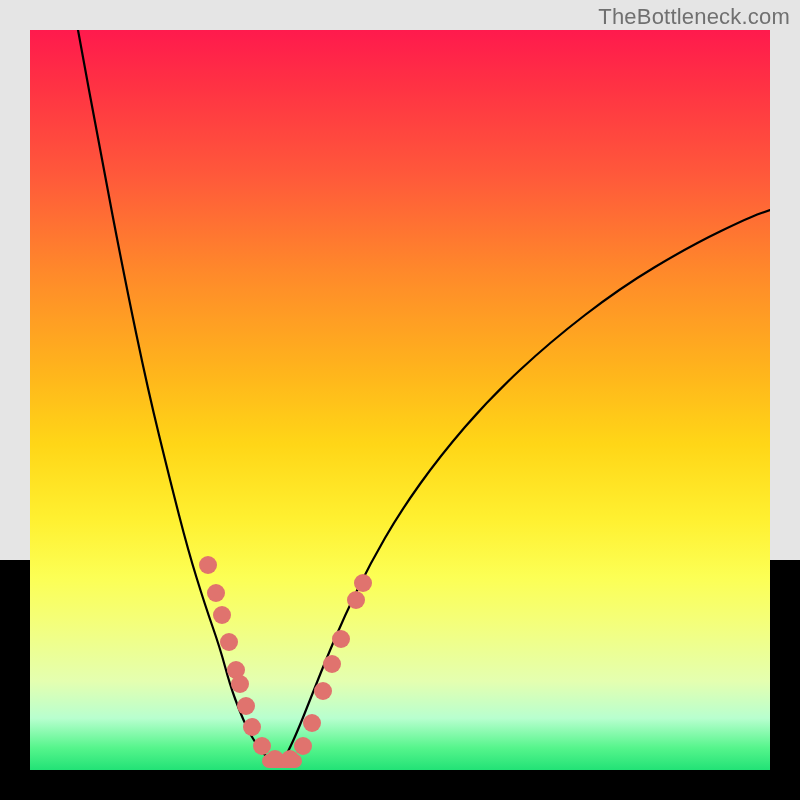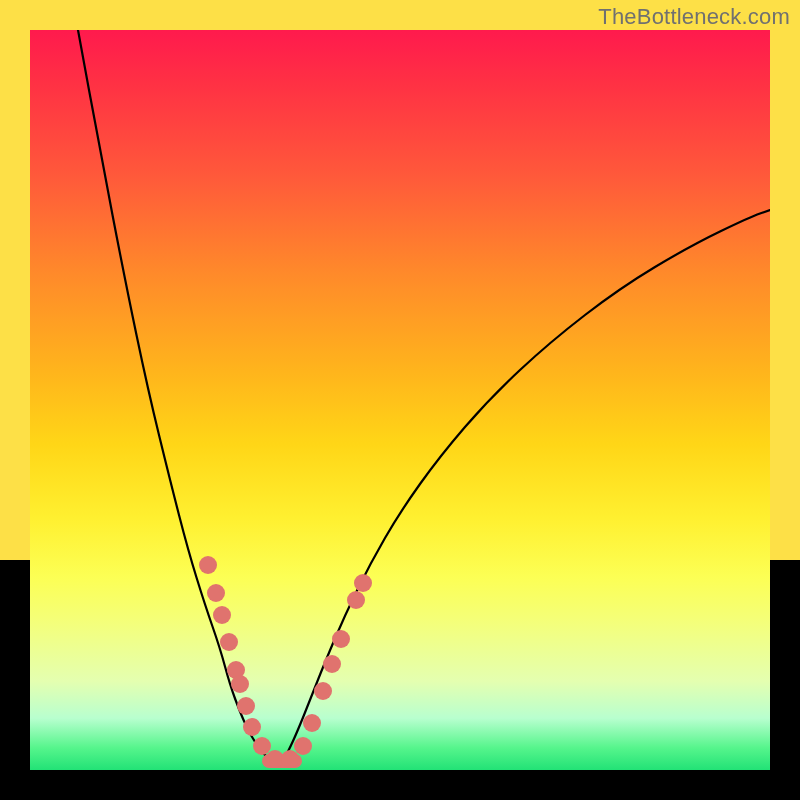--- a/index.html
+++ b/index.html
@@ -8,21 +8,21 @@
     width: 800px;
     height: 800px;
     overflow: hidden;
     background: #000;
     font-family: Arial, Helvetica, sans-serif;
   }
   .stage {
     position: relative;
     width: 800px;
     height: 560px;
-    background: #fde047;
+    background: #e5e5e5;
     text-align: right;
   }
   .plot-area {
     position: absolute;
     left: 30px;
     top: 30px;
     width: 740px;
     height: 740px;
     
     background: linear-gradient(to bottom,

